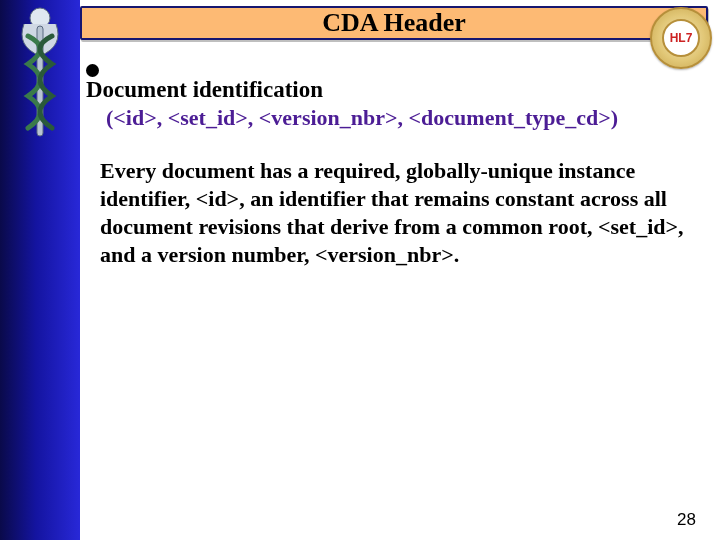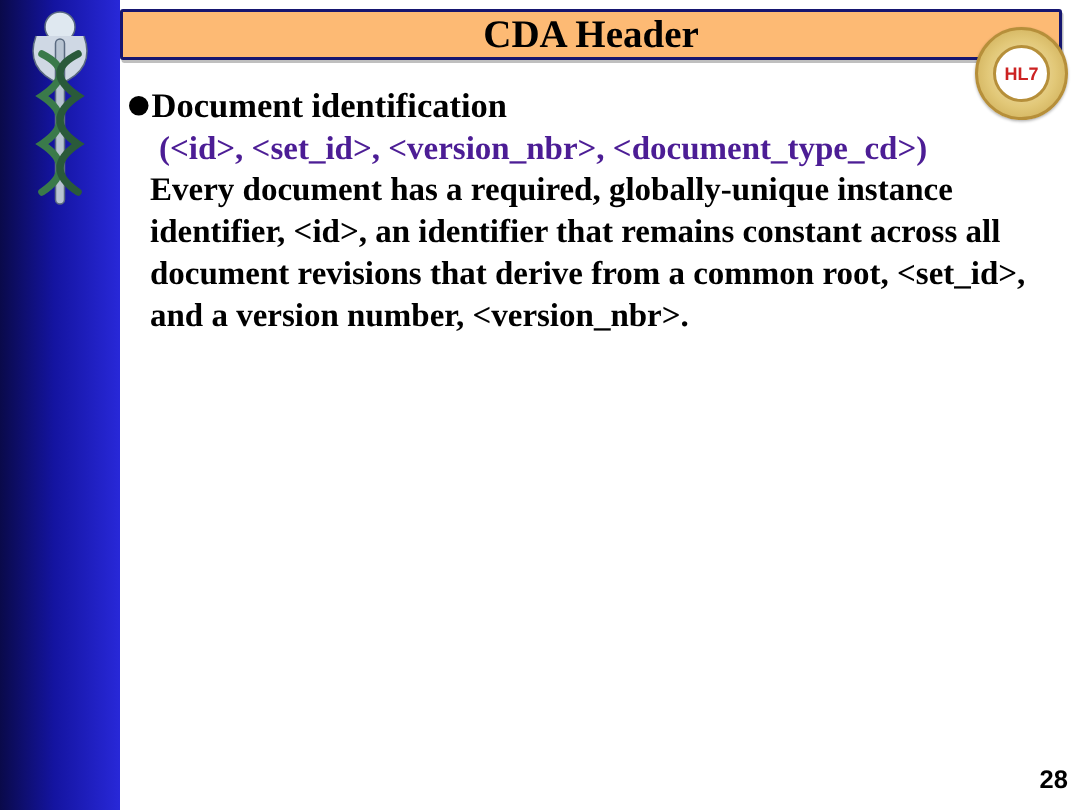--- a/index.html
+++ b/index.html
@@ -34,21 +34,21 @@
     align-items: center;
     justify-content: center;
   }
   .title-text {
     font-size: 26px;
     font-weight: bold;
     color: #000;
   }
   .seal {
     position: absolute;
-    right: 8px; top: 18px;
+    right: 8px; top: 7px;
     width: 62px; height: 62px;
     border-radius: 50%;
     background: radial-gradient(circle at 50% 50%, #f2e2b8 0%, #e2c878 55%, #c6a34a 100%);
     border: 2px solid #b68f3a;
     box-shadow: 0 1px 2px rgba(0,0,0,0.3);
     display: flex;
     align-items: center;
     justify-content: center;
   }
   .seal-inner {
@@ -65,20 +65,21 @@
     font-family: Arial, sans-serif;
   }
   .content {
     position: absolute;
     left: 86px; top: 58px;
     width: 620px;
   }
   .bullet-line {
     display: flex;
     align-items: flex-start;
+    flex-direction: column;
   }
   .bullet-dot {
     width: 13px; height: 13px;
     background: #000;
     border-radius: 50%;
     margin-top: 6px;
     margin-right: 2px;
     flex-shrink: 0;
   }
   .bullet-title {
@@ -91,30 +92,30 @@
     font-weight: bold;
     color: #4c1d95;
     margin-left: 20px;
     margin-top: 2px;
   }
   .para {
     font-size: 22px;
     font-weight: bold;
     color: #000;
     margin-left: 14px;
+    margin-top: 26px;
     line-height: 1.28;
   }
   .page-num {
     position: absolute;
-    right: 8px;
+    right: 24px;
     bottom: 10px;
     font-size: 17px;
     color: #000;
     font-family: Arial, sans-serif;
-    font-weight: bold;
   }
 </style>
 </head>
 <body>
 
 <div class="sidebar">
   <svg class="caduceus" viewBox="0 0 64 140">
     <ellipse cx="32" cy="12" rx="10" ry="10" fill="#dfe8f0" stroke="#5a6a80" stroke-width="1"></ellipse>
     <path d="M16 18 Q8 40 32 50 Q56 40 48 18" fill="#cfd8e4" stroke="#5a6a80" stroke-width="1"></path>
     <rect x="29" y="20" width="6" height="110" rx="3" fill="#b8c4d2" stroke="#5a6a80"></rect>

